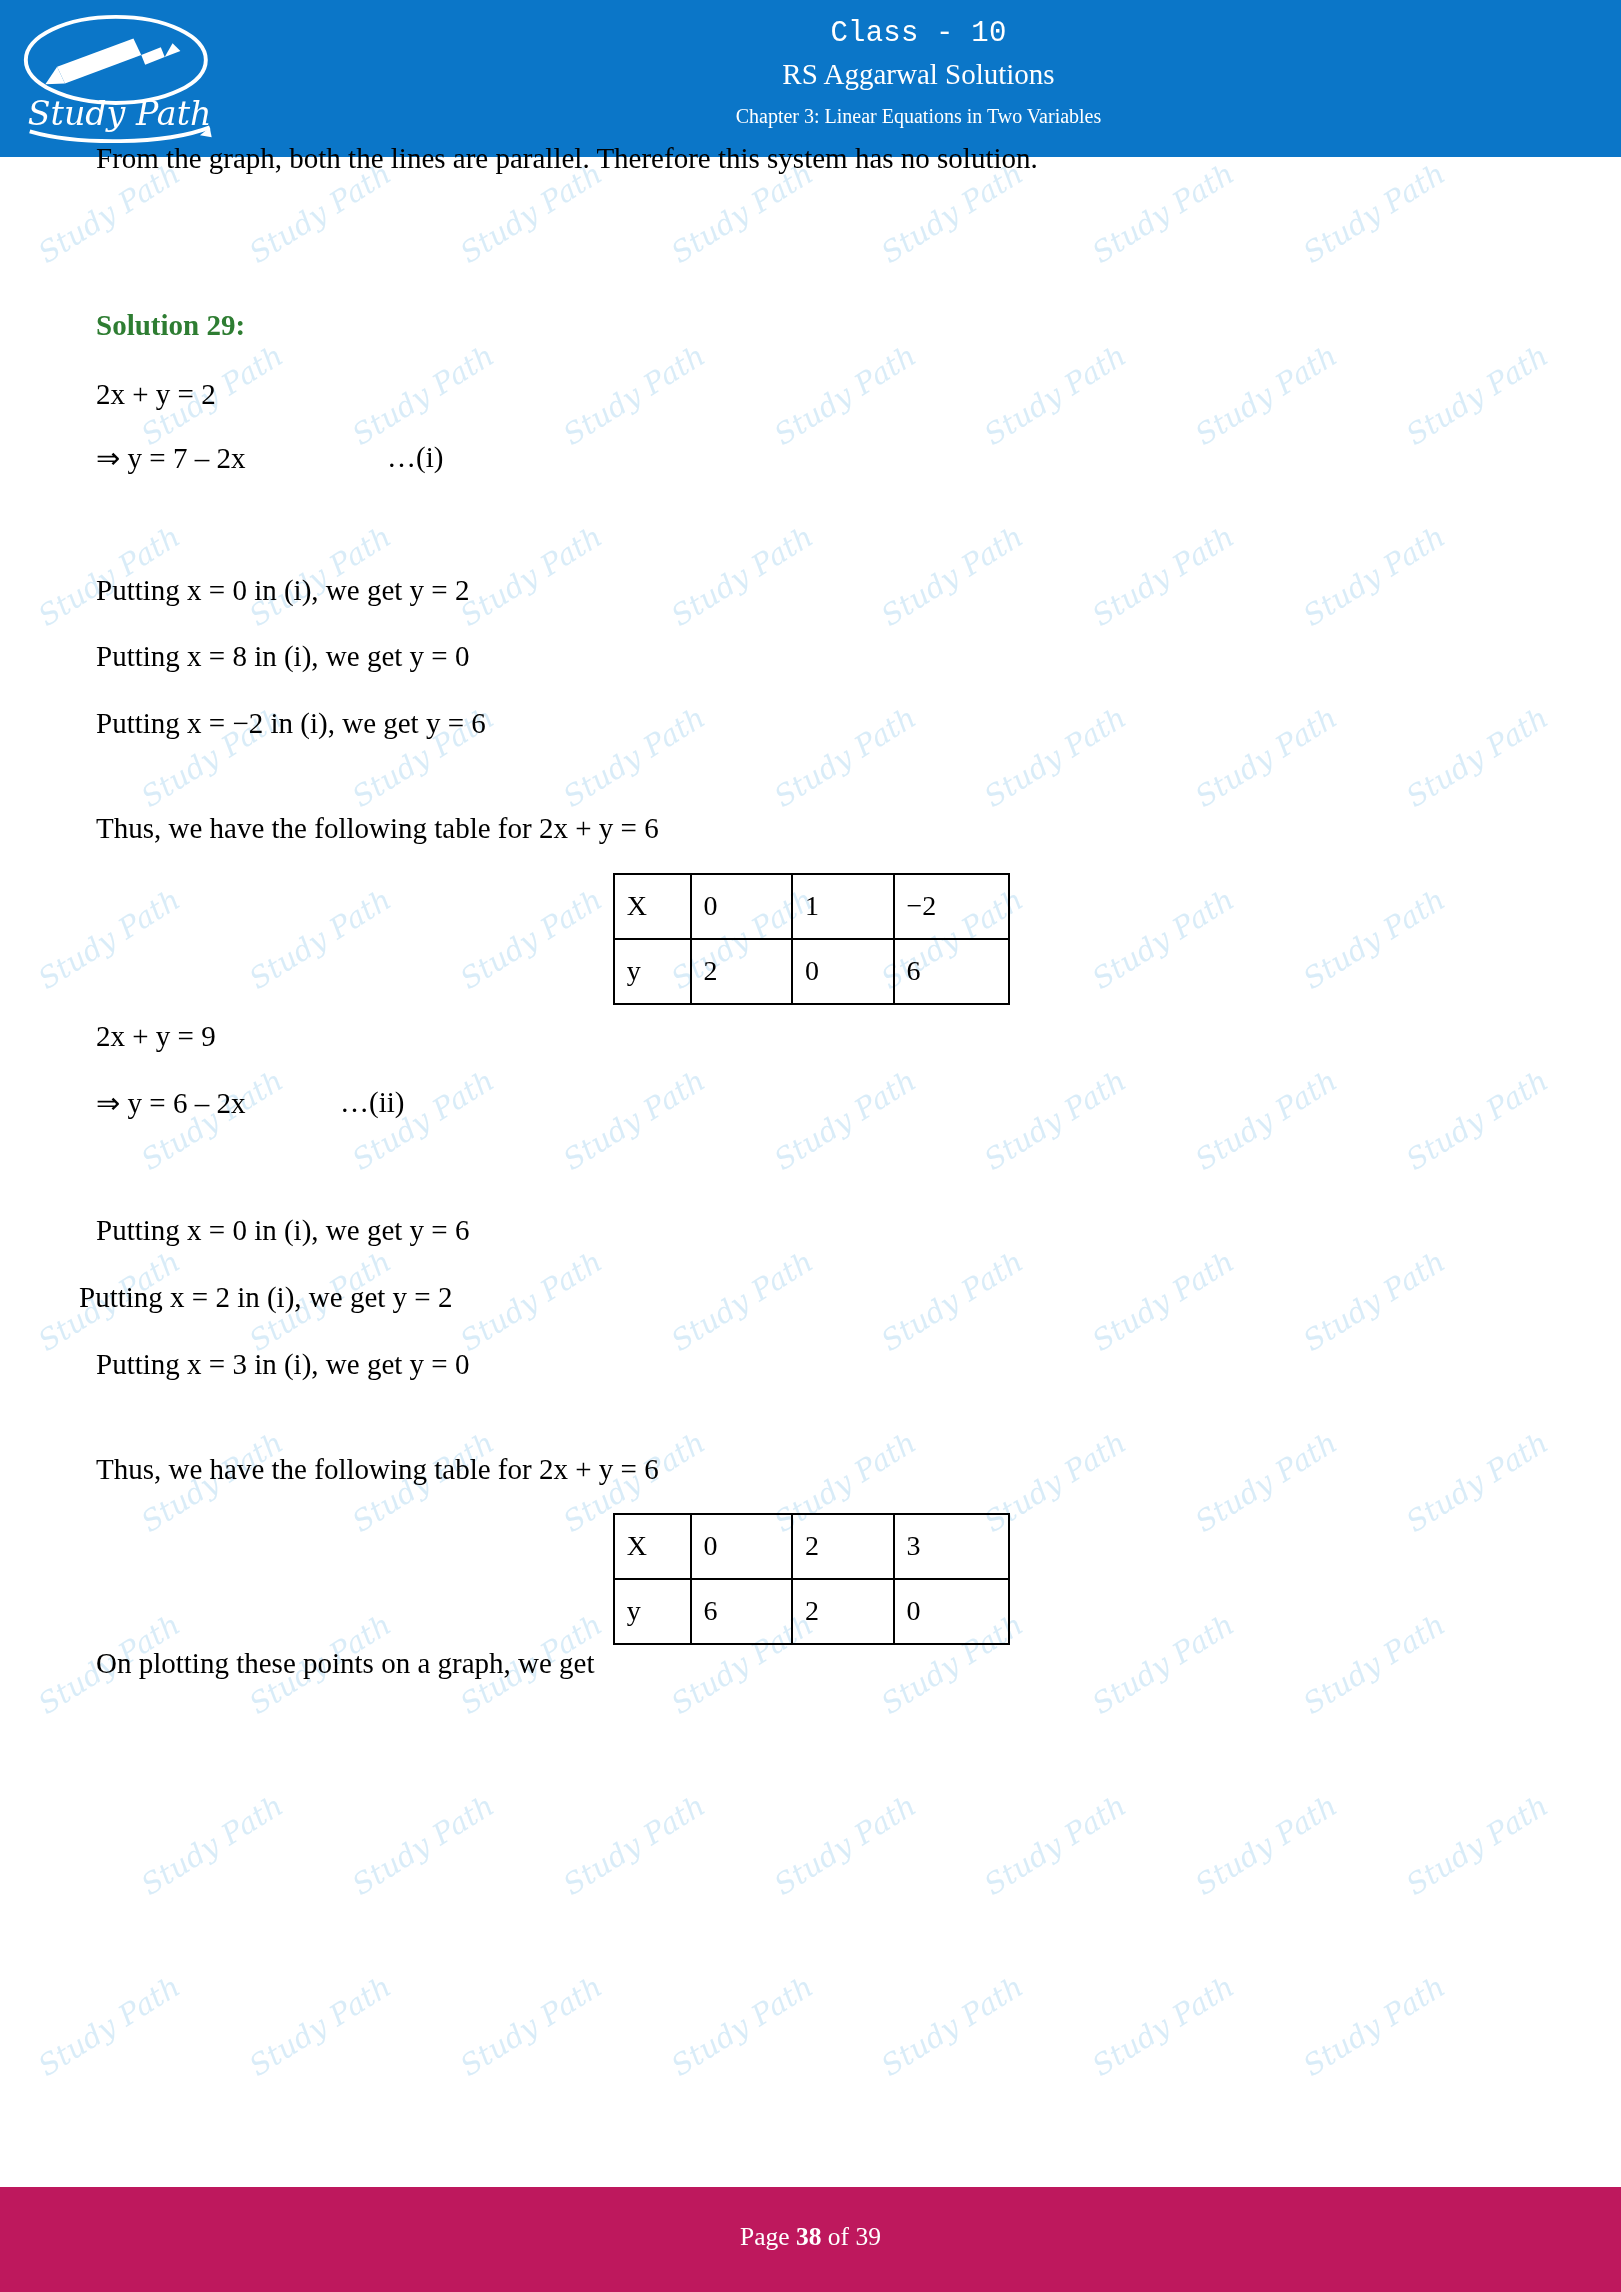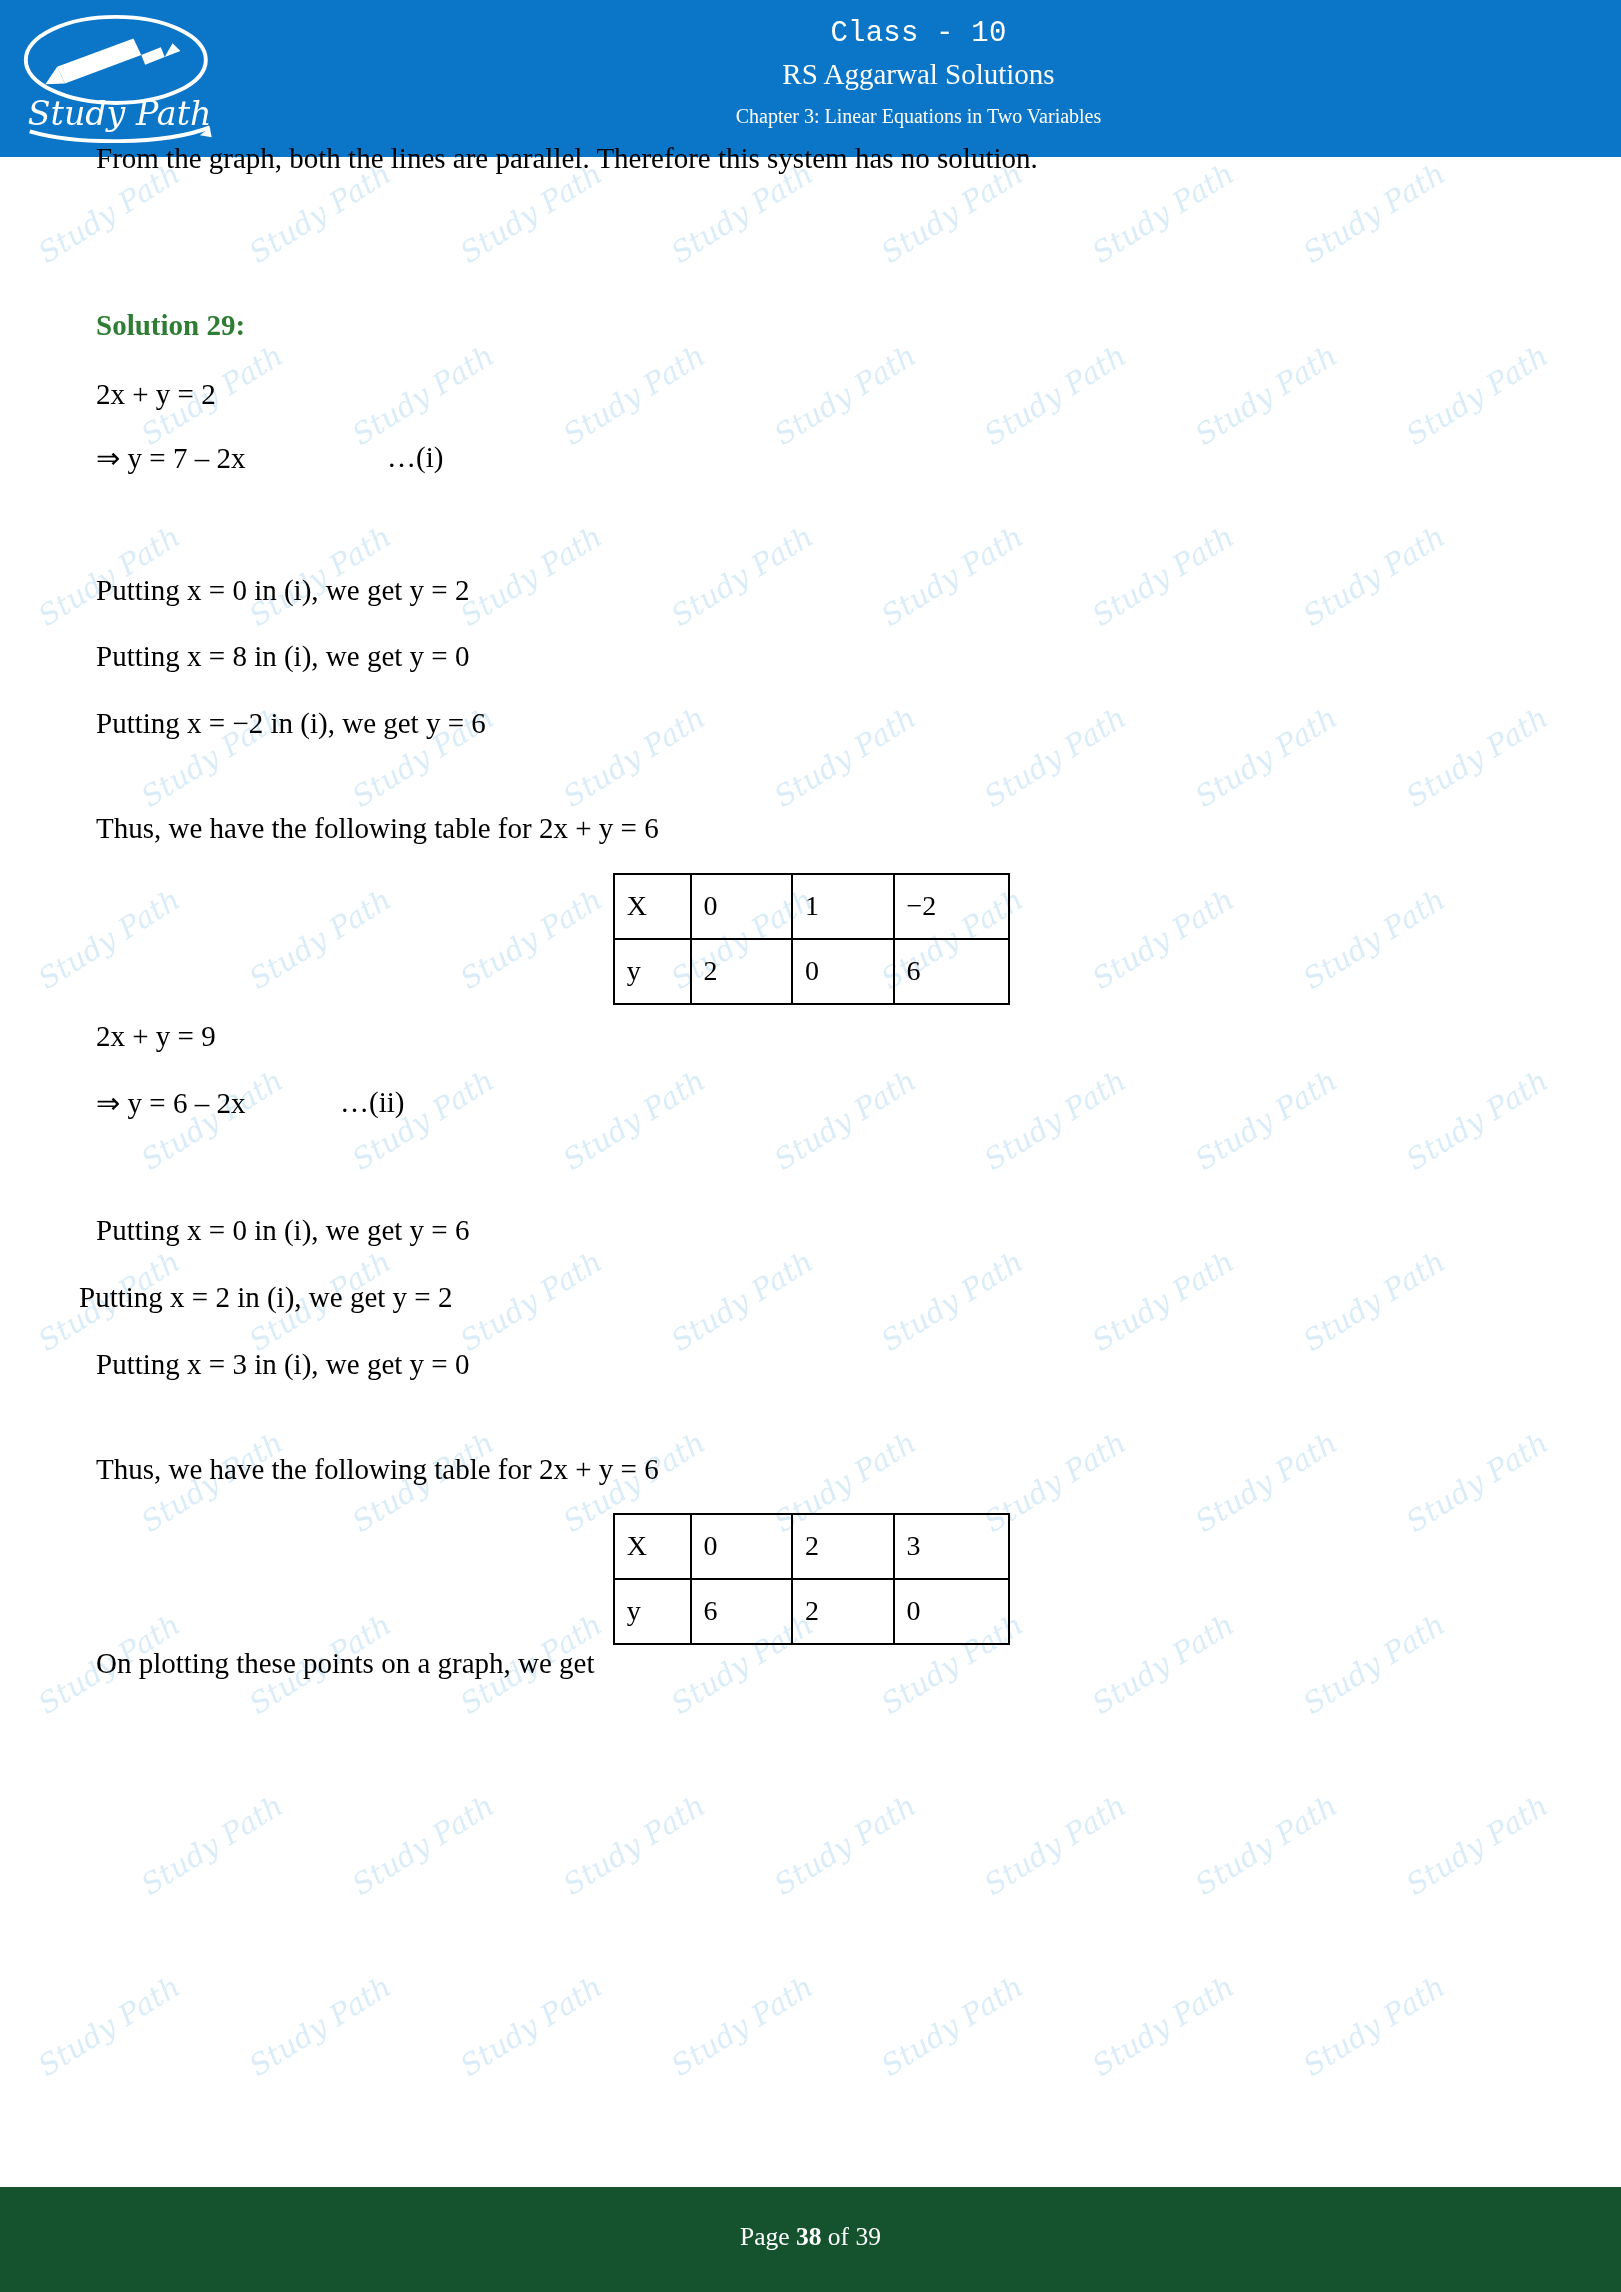--- a/index.html
+++ b/index.html
@@ -60,21 +60,21 @@
     line-height: 41px;
   }
 
   
   .footer {
     position: absolute;
     left: 0;
     bottom: 0;
     width: 1621px;
     height: 106px;
-    background: #14532d;
+    background: #be185d;
     color: #ffffff;
   }
   .footer-text {
     position: absolute;
     width: 100%;
     top: 35px;
     text-align: center;
     font-size: 25.5px;
   }
   .footer-text b { font-weight: bold; }

